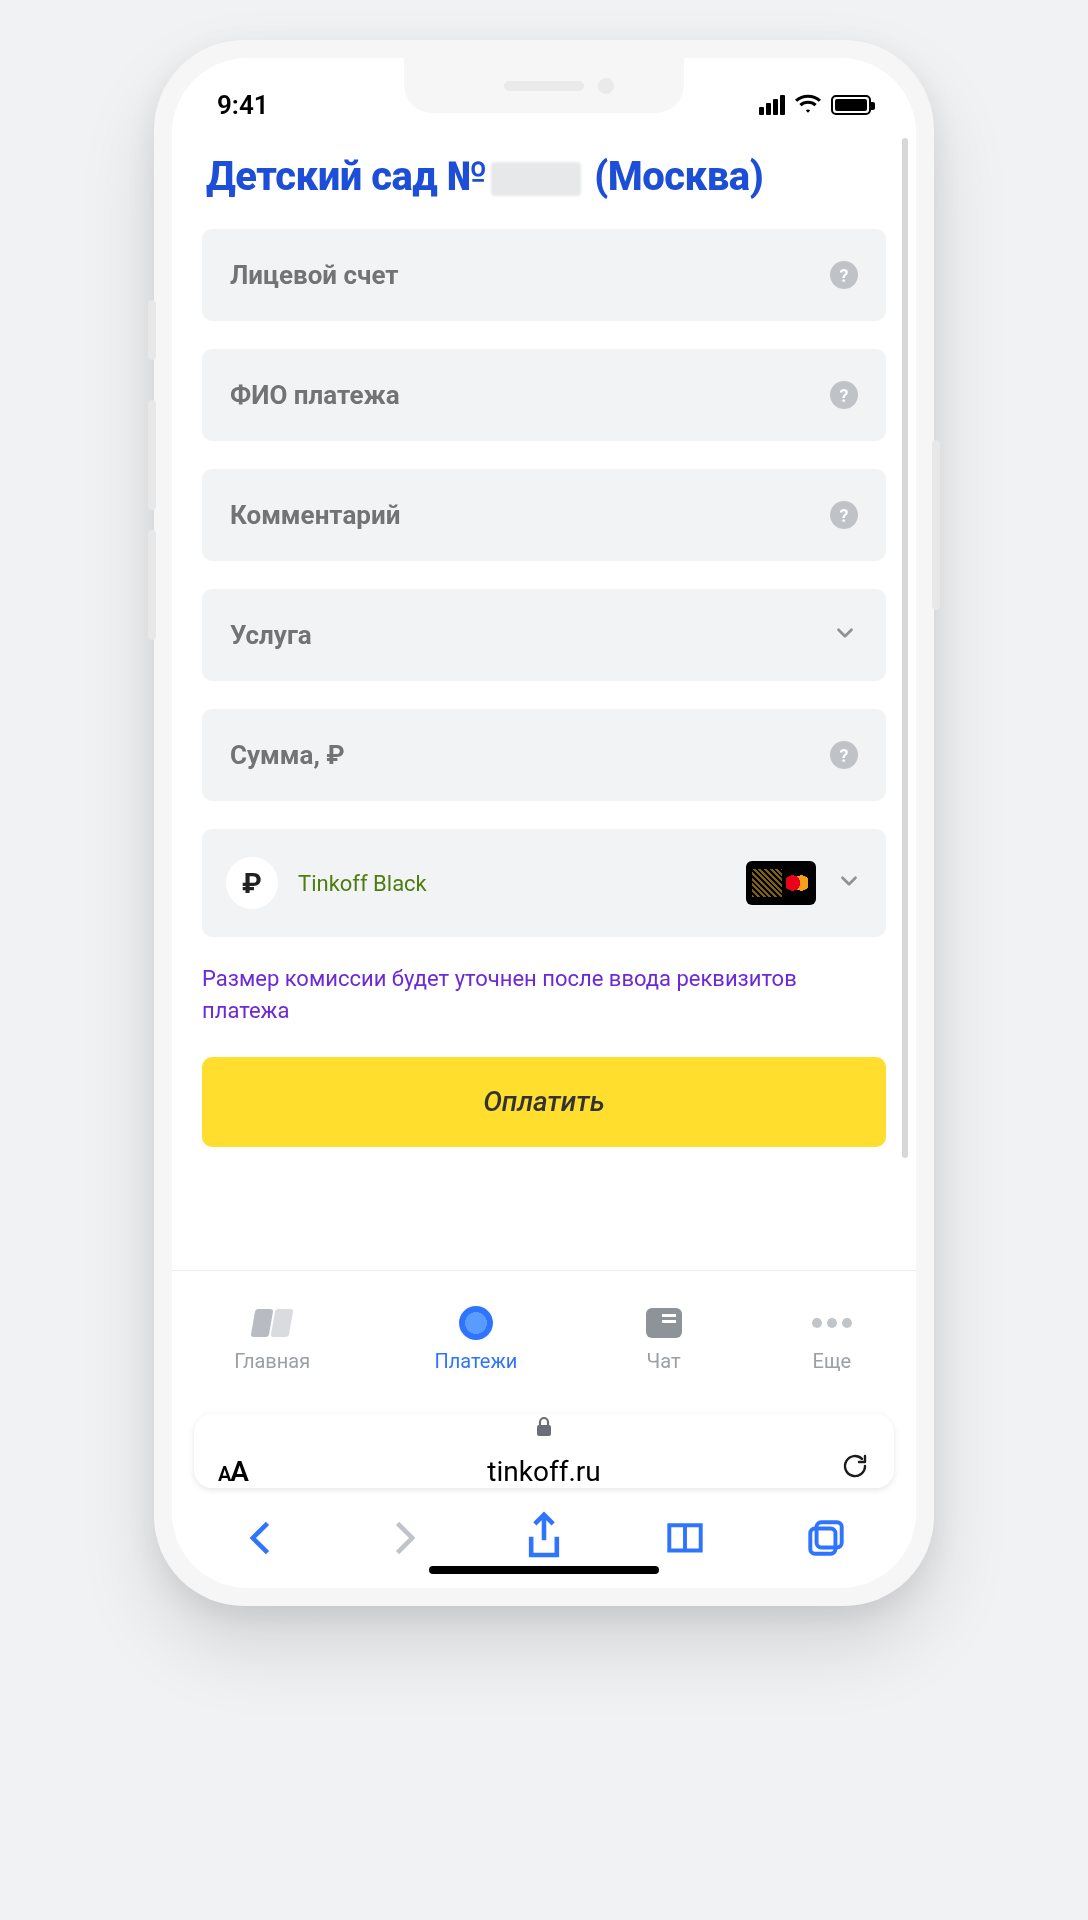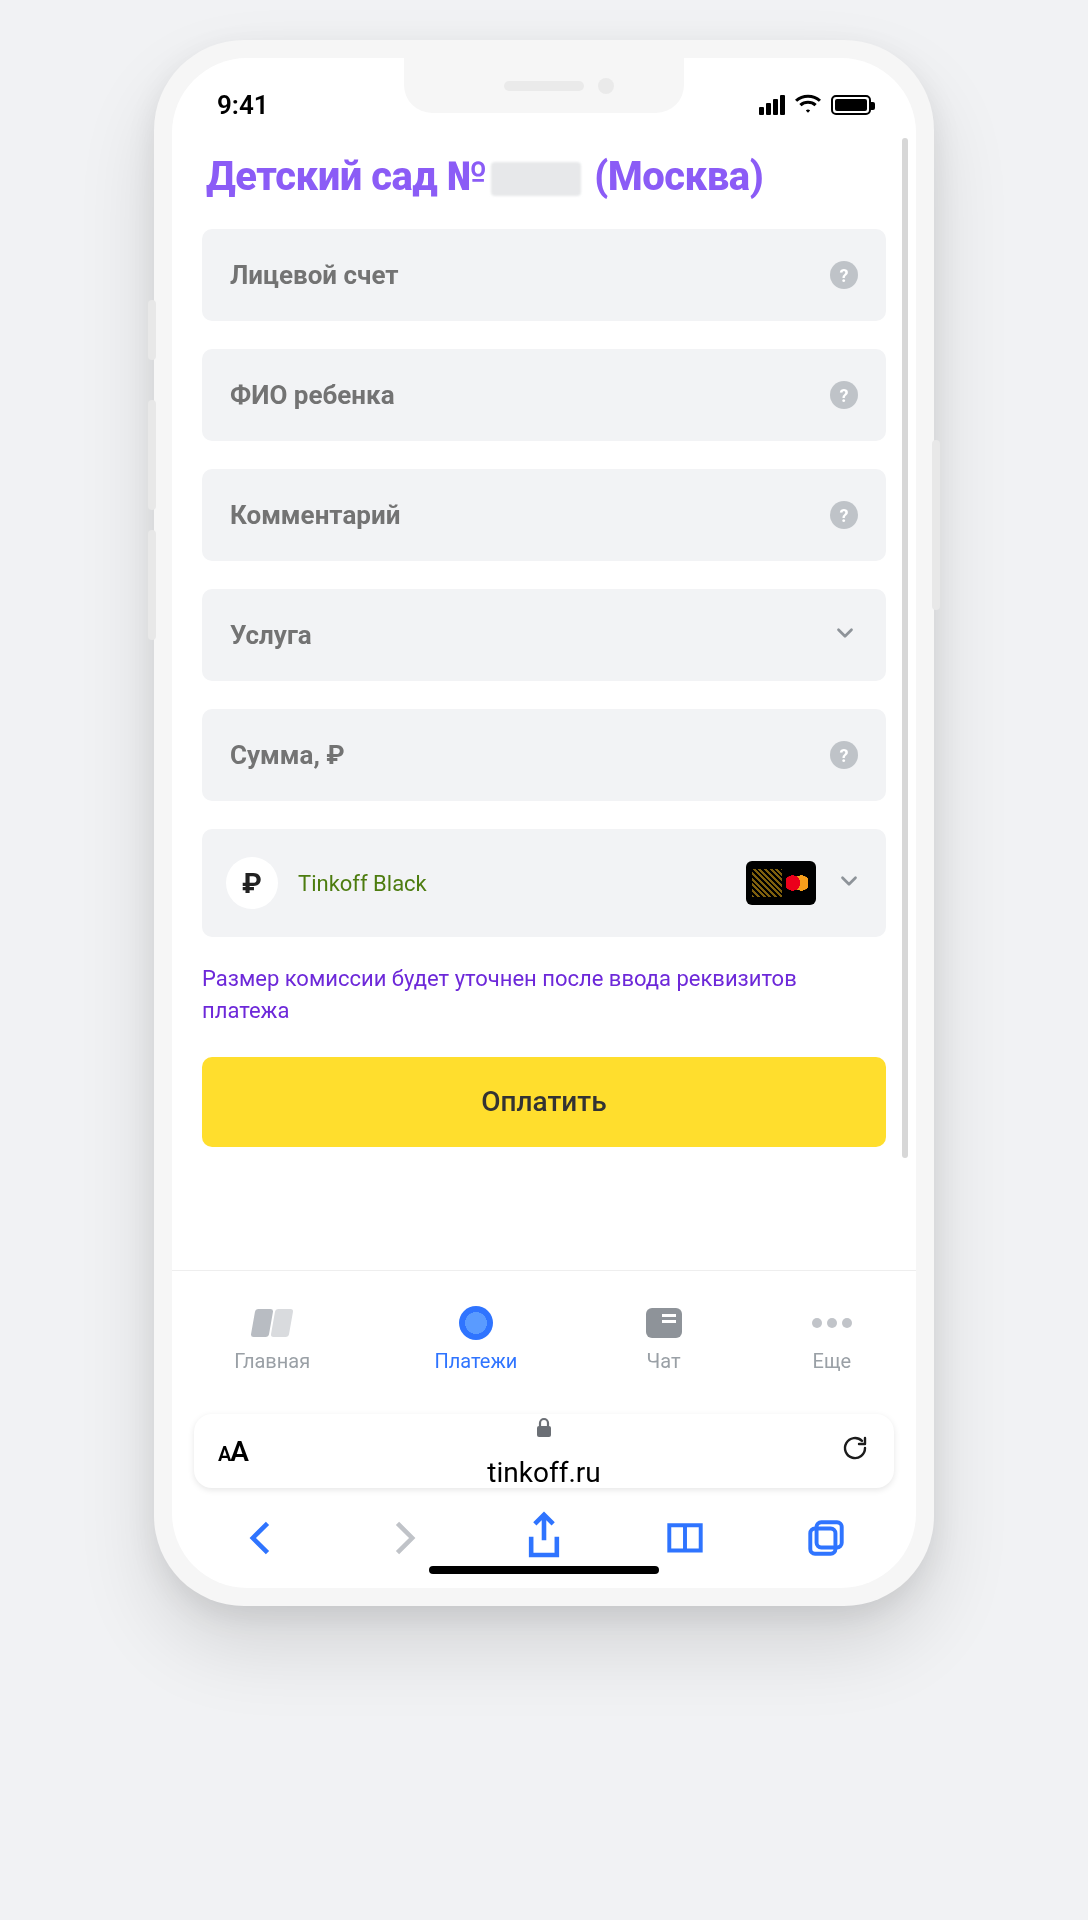--- a/index.html
+++ b/index.html
@@ -34,21 +34,21 @@
   .bars span{ width:5px; background:#000; border-radius:1px;}
   .bars span:nth-child(1){height:8px}.bars span:nth-child(2){height:12px}.bars span:nth-child(3){height:16px}.bars span:nth-child(4){height:20px;}
   .wifi svg { width:26px; height:20px; }
   .battery { width:40px; height:20px; border:2px solid #000; border-radius:5px; position:relative;}
   .battery::after{content:"";position:absolute;right:-6px;top:5px;width:4px;height:8px;background:#000;border-radius:0 2px 2px 0;}
   .battery .fill{position:absolute;inset:2px;background:#000;border-radius:2px;}
 
   .content { flex:1; overflow:hidden; position:relative; }
   .scrollarea { position:absolute; inset:0; overflow:hidden; padding:0 30px; }
   .scrollbar-v { position:absolute; right:8px; top:10px; width:6px; height:1020px; background:#d7d7d7; border-radius:3px;}
-  h1.title { font-size:40px; font-weight:800; line-height:1.2; margin:25px 4px 28px; color:#8b5cf6; letter-spacing:-0.5px;}
+  h1.title { font-size:40px; font-weight:800; line-height:1.2; margin:25px 4px 28px; color:#1d4ed8; letter-spacing:-0.5px;}
   .redact { display:inline-block; width:90px; height:34px; background:#e7e8ea; border-radius:4px; vertical-align:middle; margin:0 4px; filter:blur(1px);}
   .field {
     background:#f2f3f5; border-radius:10px; height:92px;
     display:flex; align-items:center; justify-content:space-between;
     padding:0 28px; margin-bottom:28px;
   }
   .field .label { color:#737373; font-size:26px;font-weight:bold; }
   .hint-icon { width:28px; height:28px; border-radius:50%; background:#bfc3c8; color:#fff; display:flex; align-items:center; justify-content:center; font-size:18px; font-weight:700;}
   .chev svg { width:26px; height:26px; stroke:#8e9399; }
 
@@ -60,21 +60,21 @@
   .card-info { flex:1; }
   .card-name { font-size:22px; color:#4d7c0f; }
   .card-bal { font-size:26px; font-weight:600; color:#1c1c1c;}
   .card-bal .cents { color:#9aa0a6; font-weight:500;}
   .card-art { width:70px; height:44px; background:#000; border-radius:6px; position:relative; overflow:hidden;}
   .card-art::before{content:"";position:absolute;right:8px;top:50%;transform:translateY(-50%);width:22px;height:22px;background:radial-gradient(circle at 30% 50%,#eb001b 40%,transparent 41%),radial-gradient(circle at 70% 50%,#f79e1b 40%,transparent 41%);}
   .card-art::after{content:"";position:absolute;left:6px;top:8px;width:30px;height:28px;background:repeating-linear-gradient(45deg,#d4a017 0 2px,transparent 2px 4px);opacity:0.6;}
   .commission { font-size:22px; color:#6d28d9; line-height:1.45; margin-bottom:30px; }
   .pay-btn {
     background:#ffde2d; border:none; border-radius:10px; height:90px; width:100%;
-    font-size:28px; color:#333; font-weight:500; cursor:pointer;
+    font-size:28px; color:#333; font-weight:500; cursor:pointer;font-style:italic;
   }
 
   .app-tabs {
     height:130px; border-top:1px solid #eee; background:#fff;
     display:flex; justify-content:space-around; align-items:center; padding-top:6px;
   }
   .app-tab { display:flex; flex-direction:column; align-items:center; gap:8px; font-size:20px; color:#9aa0a6;text-align:center;}
   .app-tab.active { color:#2f74ff; }
   .tab-icon { width:44px; height:36px; display:flex; align-items:center; justify-content:center; }
   .ti-home { display:flex; gap:2px;}
@@ -83,21 +83,21 @@
   .ti-pay { width:34px;height:34px;border-radius:50%;background:radial-gradient(circle,#5a9bff 45%,#2f74ff 46% 100%); }
   .ti-chat { width:36px;height:30px;background:#8e9399;border-radius:6px;position:relative;}
   .ti-chat::after{content:"";position:absolute;left:8px;bottom:-8px;border:8px solid transparent;border-top-color:#8e9399;}
   .ti-chat::before{content:"";position:absolute;right:6px;top:6px;width:14px;height:3px;background:#fff;box-shadow:0 6px 0 #fff;}
   .ti-more { display:flex; gap:5px;}
   .ti-more span{width:10px;height:10px;background:#c1c4c9;border-radius:50%;}
 
   .safari-url {
     margin:14px 22px 0; height:74px; background:#fff; border-radius:18px;
     box-shadow:0 2px 6px rgba(0,0,0,0.1);
-    display:flex; align-items:center; justify-content:space-between; padding:0 24px;
+    display:flex; align-items:flex-end; justify-content:space-between; padding:0 24px;
     font-size:28px;
   }
   .aA { font-weight:600; letter-spacing:-1px; }
   .aA .small{font-size:20px;}
   .url-mid { display:flex; align-items:center; gap:10px; color:#000;flex-direction:column;}
   .lock svg{width:20px;height:22px;}
   .reload svg{width:30px;height:30px;}
 
   .safari-bar {
     height:100px; display:flex; justify-content:space-around; align-items:center; padding:0 20px;
@@ -148,21 +148,21 @@
       <div class="scrollarea">
         <h1 class="title">
           <span>Детский сад №</span><span class="redact"></span><span> (Москва)</span>
         </h1>
 
         <div class="field">
           <span class="label">Лицевой счет</span>
           <span class="hint-icon">?</span>
         </div>
         <div class="field">
-          <span class="label">ФИО ребенка</span>
+          <span class="label">ФИО платежа</span>
           <span class="hint-icon">?</span>
         </div>
         <div class="field">
           <span class="label">Комментарий</span>
           <span class="hint-icon">?</span>
         </div>
         <div class="field">
           <span class="label">Услуга</span>
           <span class="chev">
             <svg viewBox="0 0 24 24" fill="none">

